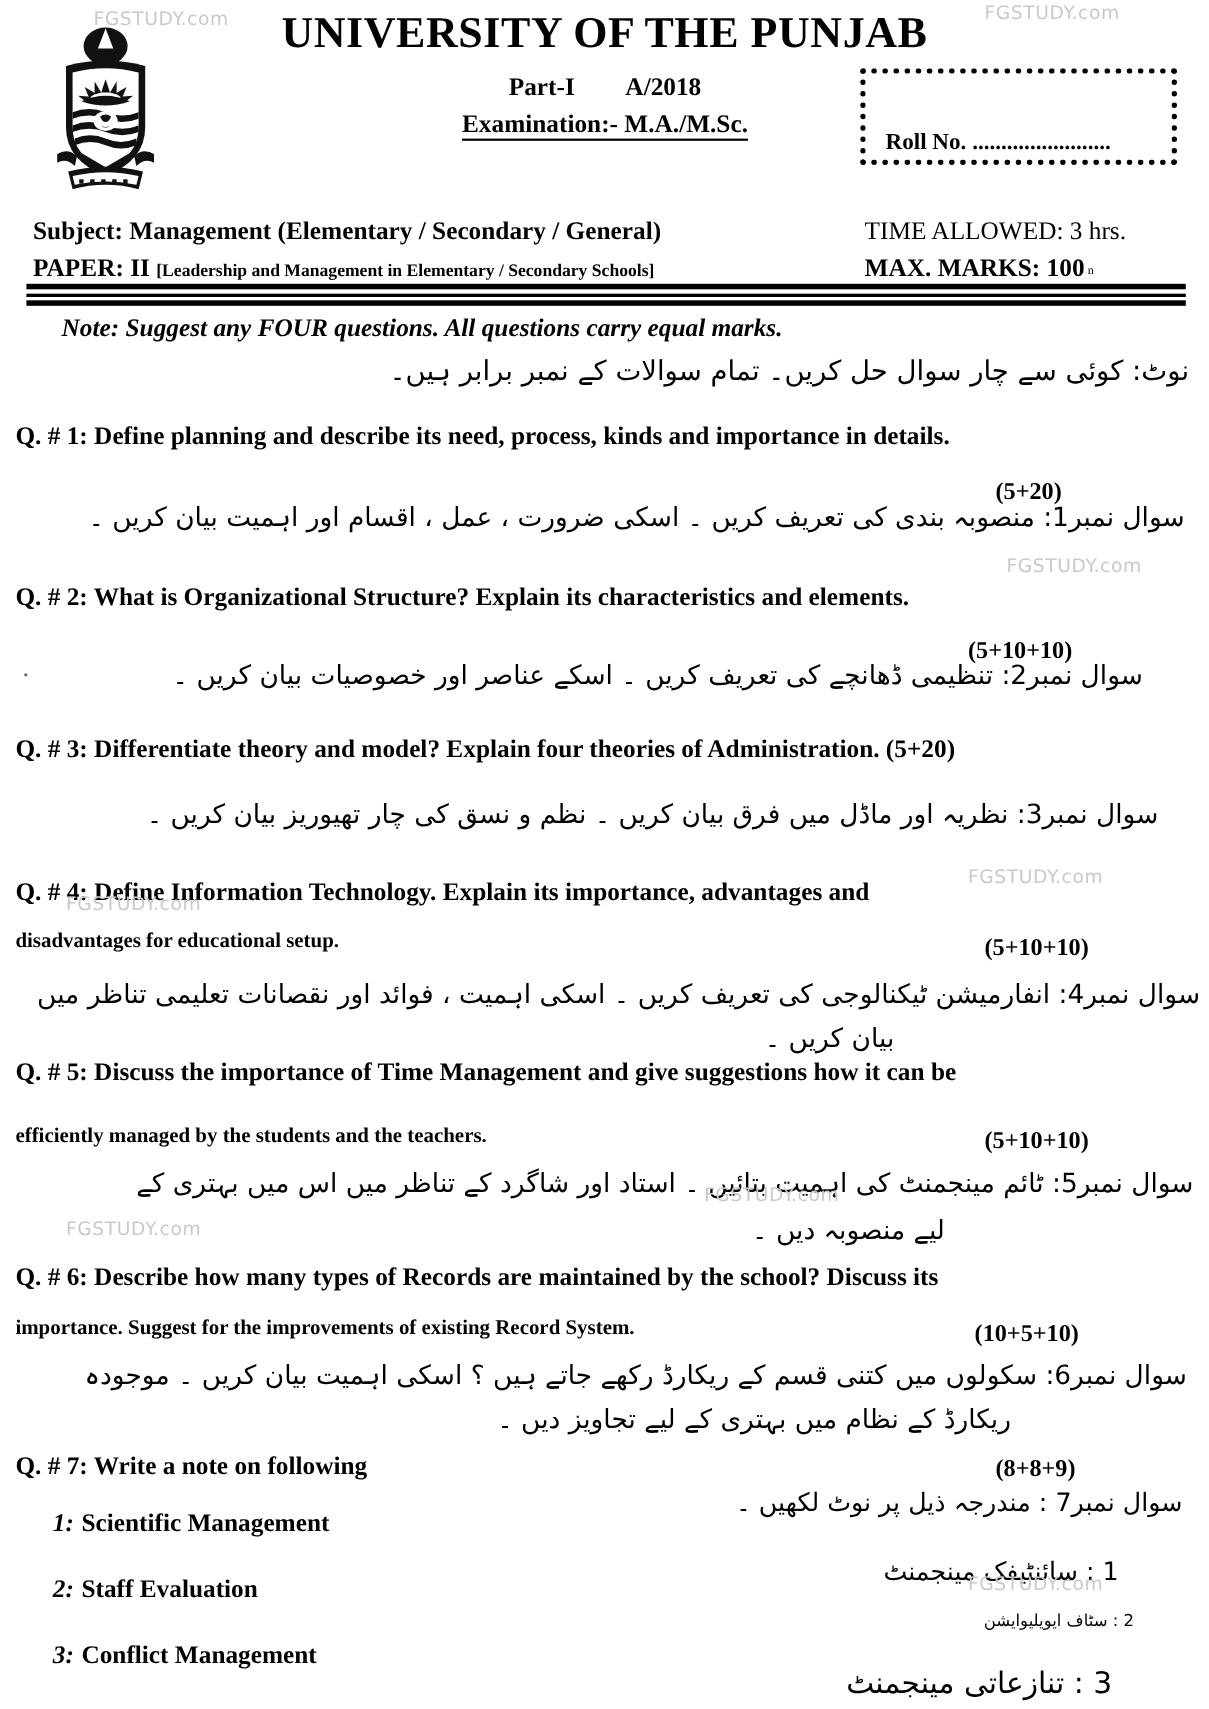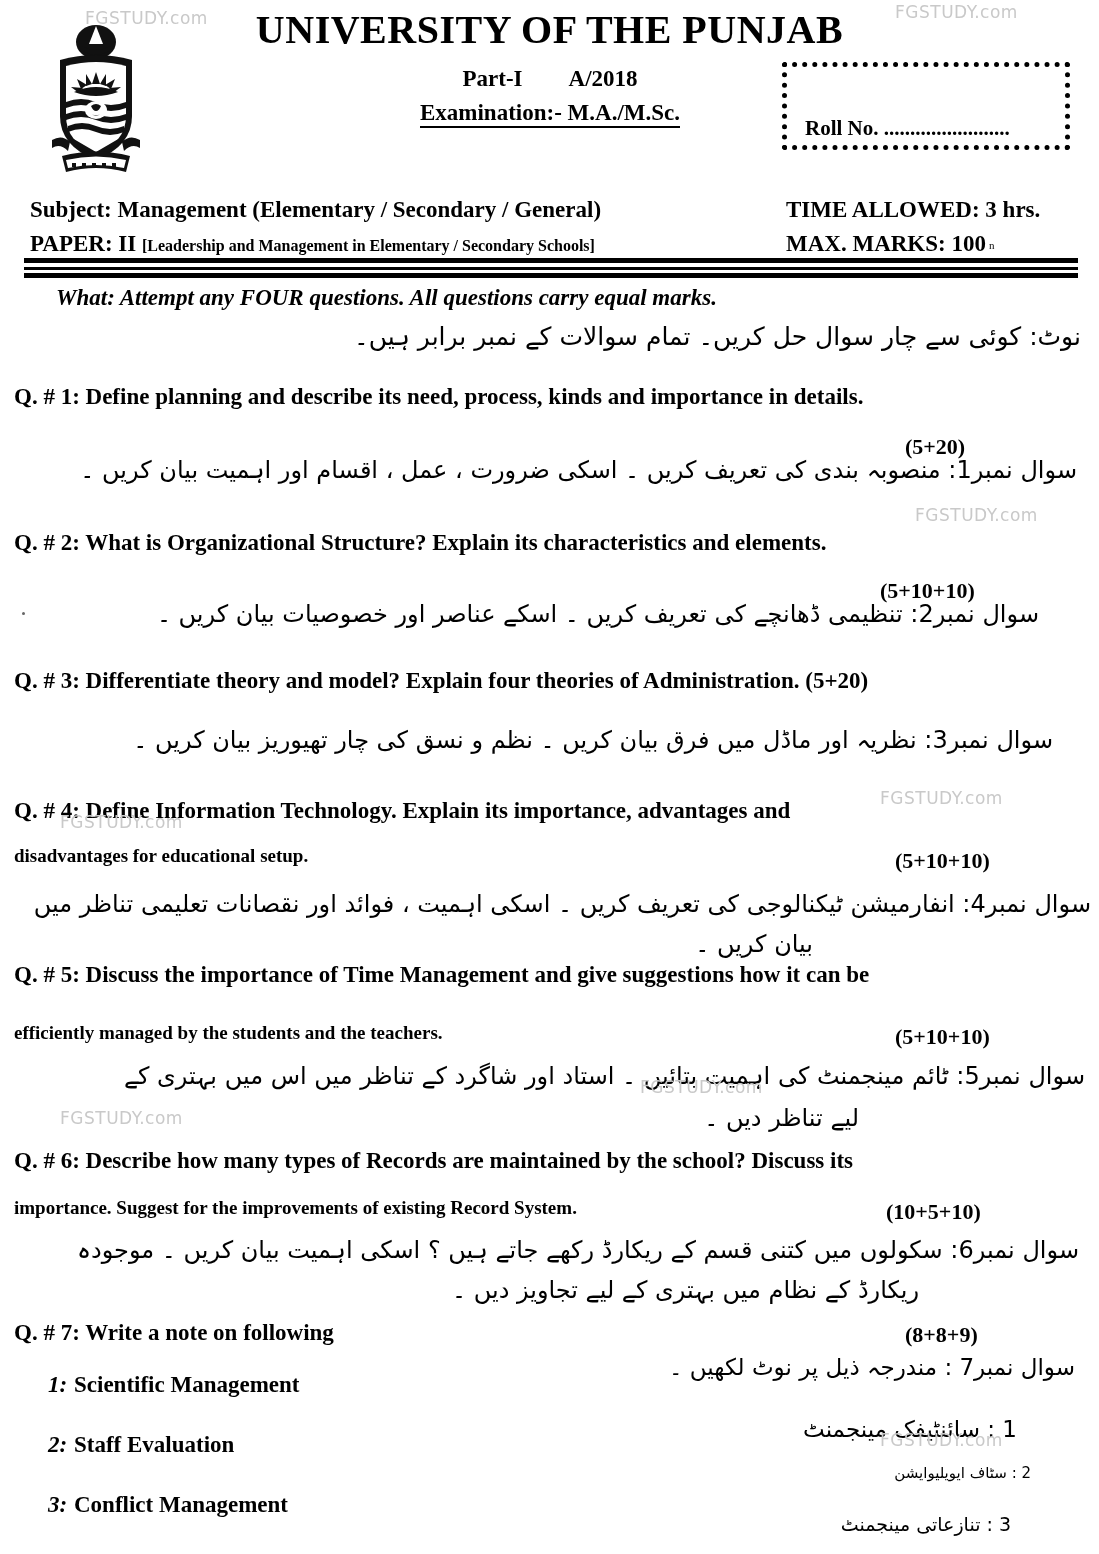--- a/index.html
+++ b/index.html
@@ -115,21 +115,21 @@
   }
   .paper-line .paper-sub {
     font-size: 16px;
     font-weight: bold;
   }
   .time-line {
     position: absolute;
     left: 786px;
     top: 197px;
     font-size: 23px;
-    font-weight: bold;
+    font-weight: normal;
     white-space: nowrap;
   }
   .marks-line {
     position: absolute;
     left: 786px;
     top: 231px;
     font-size: 23px;
     font-weight: bold;
     white-space: nowrap;
   }
@@ -308,21 +308,21 @@
   <div class="time-line">TIME ALLOWED: 3 hrs.</div>
 
   <div class="marks-line">
     <span>MAX. MARKS: 100</span><span class="tail">n</span>
   </div>
 
   <div class="rule r1"></div>
   <div class="rule r2"></div>
   <div class="rule r3"></div>
 
-  <div class="note">What: Attempt any FOUR  questions. All questions carry equal marks.</div>
+  <div class="note">Note: Suggest any FOUR  questions. All questions carry equal marks.</div>
   <div class="urdu urdu-note">نوٹ: کوئی سے چار سوال حل کریں۔ تمام سوالات کے نمبر برابر ہیں۔</div>
 
   <div class="q" style="top:384px;">Q. # 1: Define planning and describe its need, process, kinds and importance in details.</div>
   <div class="marks" style="left:905px; top:434px;">(5+20)</div>
   <div class="urdu u" style="right:22px; top:452px;">سوال نمبر1: منصوبہ بندی کی تعریف کریں ۔ اسکی ضرورت ، عمل ، اقسام اور اہمیت بیان کریں ۔</div>
 
   <div class="q" style="top:530px;">Q. # 2: What is Organizational Structure? Explain its characteristics and elements.</div>
   <div class="marks" style="left:880px; top:578px;">(5+10+10)</div>
   <div class="urdu u" style="right:60px; top:596px;">سوال نمبر2: تنظیمی ڈھانچے کی تعریف کریں ۔ اسکے عناصر اور خصوصیات بیان کریں ۔</div>
   <div class="stray" style="left:22px; top:612px;"></div>
@@ -333,21 +333,21 @@
   <div class="q" style="top:798px;">Q. # 4: Define Information Technology. Explain its importance, advantages and</div>
   <div class="qcont" style="top:845px;">disadvantages for educational setup.</div>
   <div class="marks" style="left:895px; top:848px;">(5+10+10)</div>
   <div class="urdu u" style="right:8px; top:886px;">سوال نمبر4: انفارمیشن ٹیکنالوجی کی تعریف کریں ۔ اسکی اہمیت ، فوائد اور نقصانات تعلیمی تناظر میں</div>
   <div class="urdu u" style="right:286px; top:926px;">بیان کریں ۔</div>
 
   <div class="q" style="top:962px;">Q. # 5: Discuss the importance of Time Management and give suggestions how it can be</div>
   <div class="qcont" style="top:1022px;">efficiently managed by the students and the teachers.</div>
   <div class="marks" style="left:895px; top:1024px;">(5+10+10)</div>
   <div class="urdu u" style="right:14px; top:1058px;">سوال نمبر5: ٹائم مینجمنٹ کی اہمیت بتائیں ۔ استاد اور شاگرد کے تناظر میں اس میں بہتری کے</div>
-  <div class="urdu u" style="right:240px; top:1100px;">لیے تناظر دیں ۔</div>
+  <div class="urdu u" style="right:240px; top:1100px;">لیے منصوبہ دیں ۔</div>
 
   <div class="q" style="top:1148px;">Q. # 6: Describe how many types of Records are maintained by the school? Discuss its</div>
   <div class="qcont" style="top:1197px;">importance. Suggest for the improvements of existing Record System.</div>
   <div class="marks" style="left:886px; top:1199px;">(10+5+10)</div>
   <div class="urdu u" style="right:20px; top:1232px;">سوال نمبر6: سکولوں میں کتنی قسم کے ریکارڈ رکھے جاتے ہیں ؟ اسکی اہمیت بیان کریں ۔ موجودہ</div>
   <div class="urdu u" style="right:180px; top:1272px;">ریکارڈ کے نظام میں بہتری کے لیے تجاویز دیں ۔</div>
 
   <div class="q" style="top:1320px;">Q. # 7: Write a note on following</div>
   <div class="marks" style="left:905px; top:1322px;">(8+8+9)</div>
 
@@ -357,15 +357,15 @@
   <div class="sub-item" style="top:1432px;">
     <span class="num">2:</span><span>Staff Evaluation</span>
   </div>
   <div class="sub-item" style="top:1492px;">
     <span class="num">3:</span><span>Conflict Management</span>
   </div>
 
   <div class="urdu u" style="right:24px; top:1350px; font-size:23px;">سوال نمبر7 : مندرجہ ذیل پر نوٹ لکھیں ۔</div>
   <div class="urdu u" style="right:82px; top:1412px; font-size:23px;">1 : سائنٹیفک مینجمنٹ</div>
   <div class="urdu u" style="right:68px; top:1462px; font-size:15px;">2 : سٹاف ایویلیوایشن</div>
-  <div class="urdu u" style="right:88px; top:1510px; font-size:19px;">3 : تنازعاتی مینجمنٹ</div>
+  <div class="urdu u" style="right:88px; top:1510px; font-size:27px;">3 : تنازعاتی مینجمنٹ</div>
 
 </div>
 
 </body></html>

